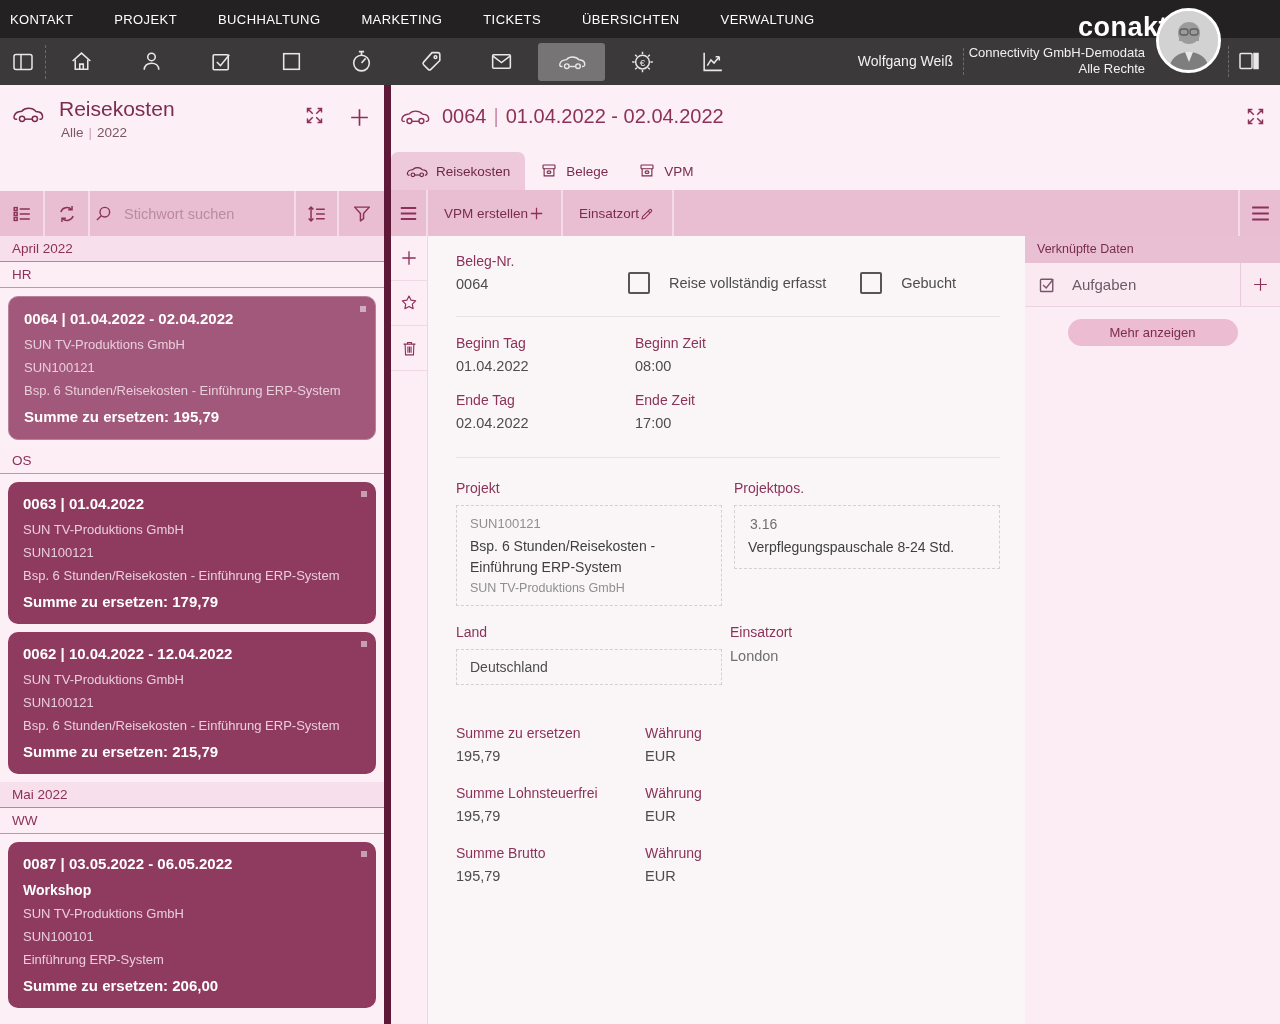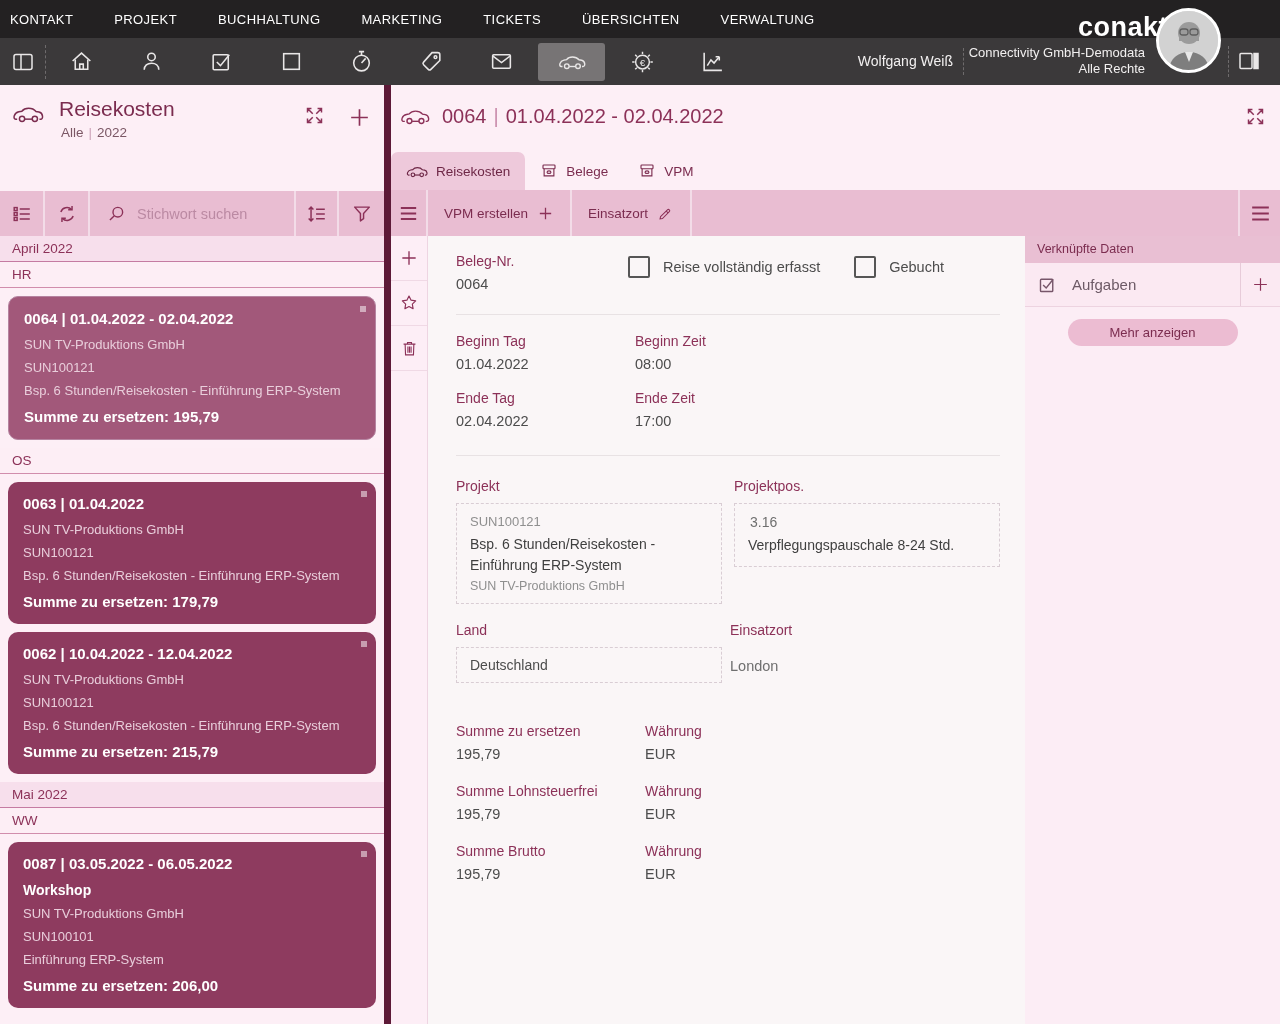--- a/index.html
+++ b/index.html
@@ -46,21 +46,21 @@
   .sb-title { font-size:21px; color:#7b2c4f; }
   .sb-sub { font-size:13.5px; color:#7b5765; margin-top:4px; margin-left:2px; }
   .sb-sub .pipe { color:#cda4b8; padding:0 5px; }
   .sb-actions { margin-left:auto; display:flex; gap:22px; color:#8c3158;
     margin-top:8px; }
   .sb-toolbar { height:45px; background:#e9bdd2; display:flex; align-items:stretch; }
   .sb-tcell { display:flex; align-items:center; justify-content:center;
     border-right:2px solid #f3dcE8; color:#8c3158; }
   .sb-tcell.w45 { width:45px; }
   .sb-tcell.w43 { width:43px; }
-  .sb-search { flex:1; display:flex; align-items:center; padding-left:16px; gap:10px;
+  .sb-search { flex:1; display:flex; align-items:center; padding-left:3px; gap:10px;
     border-right:2px solid #f3dce8; color:#8c3158; }
   .sb-search input { border:none; outline:none; background:transparent;
     font-size:14.5px; color:#6d3a53; width:140px;
     font-family:"Liberation Sans", sans-serif; }
   .sb-search input::placeholder { color:#bb8aa3; }
   .sb-list { flex:1; overflow:hidden; }
   .group-h { height:26px; line-height:25px; padding-left:12px; font-size:13.5px;
     color:#8c3158; background:#f7dfec; border-bottom:1px solid #c57ba2; }
   .section-h { height:26px; line-height:25px; padding-left:12px; font-size:13.5px;
     color:#8c3158; background:#fdeef5; border-bottom:1px solid #d18dac; }
@@ -81,56 +81,56 @@
   .m-title { font-size:20px; margin-left:12px; }
   .m-title .pipe { color:#c98bab; padding:0 7px; font-weight:300; }
   .m-expand { margin-left:auto; margin-right:14px; color:#8c3158; }
   .m-tabs { height:43px; display:flex; align-items:flex-end; }
   .tab { height:38px; display:flex; align-items:center; gap:8px; padding:0 15px;
     font-size:13.5px; color:#7b2c4f; }
   .tab.active { background:#eec9db; border-radius:7px 7px 0 0; color:#6d2746; }
   .m-toolbar { height:46px; background:#e9bdd2; display:flex; align-items:stretch; }
   .t-cell { display:flex; align-items:center; justify-content:center; color:#8c3158; }
   .t-menu { width:37px; border-right:2px solid #f3dce8; }
-  .t-btn { padding:0 16px; gap:9px; border-right:2px solid #f3dce8; cursor:default; }
+  .t-btn { padding:0 16px; border-right:2px solid #f3dce8; cursor:default; }
   .t-btn .t-label { font-size:13.5px; color:#7b2c4f; }
   .t-spacer { flex:1; }
   .t-menu-r { width:42px; border-left:2px solid #f3dce8; }
 
   .m-content { flex:1; display:flex; background:#fcedf5; }
   .strip { width:37px; background:#fdeef6; border-right:1px solid #eed5e2;
     display:flex; flex-direction:column; }
   .strip-btn { height:45px; display:flex; align-items:center; justify-content:center;
     border-bottom:1px solid #f0d9e5; color:#8c3158; }
 
   .form { width:597px; background:#faf6f7; padding:0 25px 0 28px; }
   .f-label { font-size:14px; color:#8c3158; }
   .f-value { font-size:14.5px; color:#4c4c4c; margin-top:7px; }
   .row1 { display:flex; align-items:flex-start; padding:17px 0 22px 0;
     border-bottom:1px solid #e8e2e4; }
   .beleg { width:172px; }
-  .chk-group { display:flex; align-items:center; gap:13px; margin-top:3px; }
+  .chk-group { display:flex; align-items:center; gap:19px; margin-top:19px; }
   .chk-group + .chk-group { margin-left:34px; }
   .checkbox { width:22px; height:22px; border:2px solid #565656; border-radius:2px;
     background:transparent; flex:none; }
   .chk-label { font-size:14.5px; color:#4c4c4c; }
   .row-dates { padding:18px 0 26px 0; border-bottom:1px solid #e8e2e4;
     display:grid; grid-template-columns:179px 1fr; row-gap:18px; }
   .row-proj { padding-top:22px; display:grid; grid-template-columns:266px 266px;
     column-gap:12px; }
   .dashed-box { border:1px dashed #d9cdd4; padding:10px 13px; margin-top:9px; }
   .pj-code { font-size:13px; color:#8f8f8f; margin-bottom:5px; }
   .pj-name { font-size:14px; color:#3f3f3f; line-height:1.5; }
   .pj-comp { font-size:12.5px; color:#8f8f8f; margin-top:3px; }
   .pp-code { font-size:14px; color:#6f6f6f; margin-bottom:5px; padding-left:2px; }
   .row-land { margin-top:18px; display:grid; grid-template-columns:266px 266px;
     column-gap:8px; }
   .land-box { border:1px dashed #d9cdd4; padding:9px 13px; margin-top:9px;
     font-size:14px; color:#4c4c4c; }
-  .ort-value { font-size:14.5px; color:#6f6f6f; margin-top:20px; }
+  .ort-value { font-size:14.5px; color:#6f6f6f; margin-top:8px; }
   .sums { margin-top:40px; }
   .sum-row { display:grid; grid-template-columns:189px 1fr; margin-bottom:21px; }
 
   .rpanel { width:255px; display:flex; flex-direction:column; }
   .rp-header { height:27px; line-height:27px; background:#e9bfd3; padding-left:12px;
     font-size:12.5px; color:#7b2c4f; font-weight:500; }
   .rp-item { height:44px; background:#fbe9f2; border-bottom:1px solid #edd3e0;
     display:flex; align-items:center; }
   .rp-item .task-ic { color:#77566a; margin-left:12px; }
   .rp-item .rp-label { font-size:15px; color:#6d5a66; margin-left:14px; }

